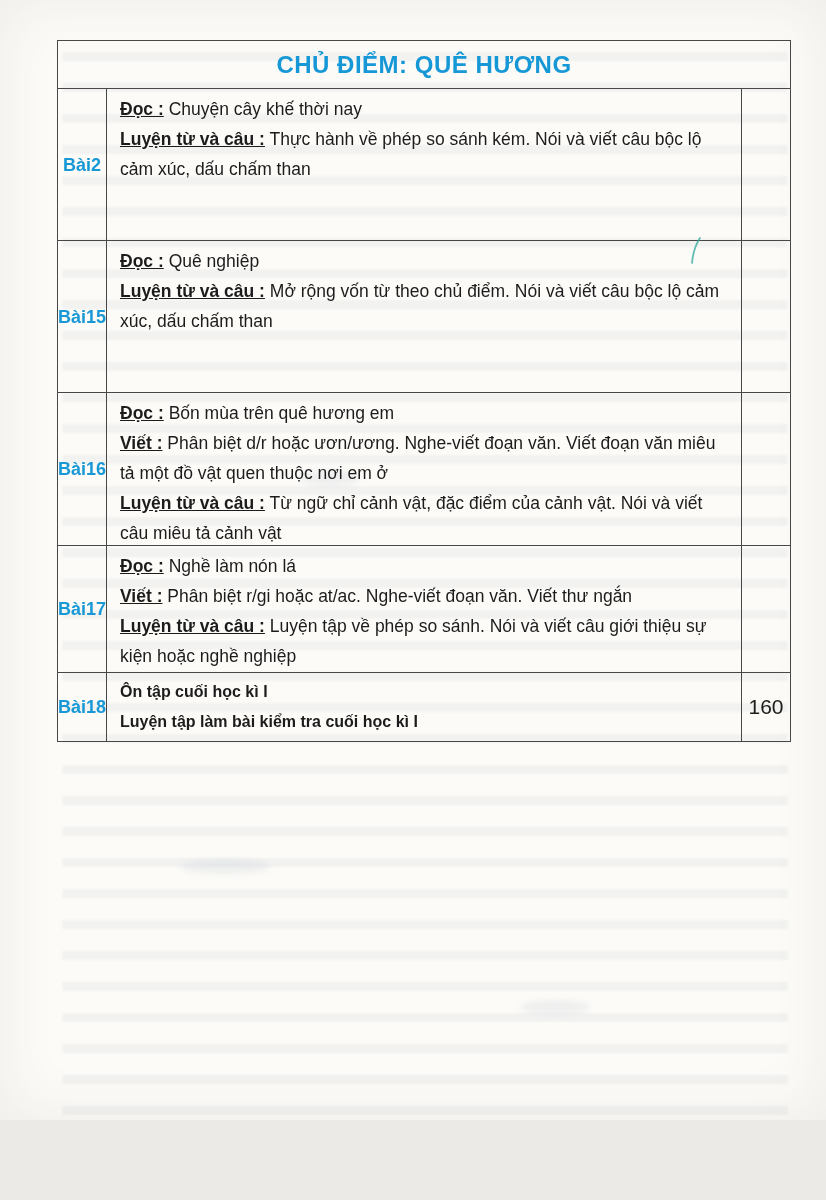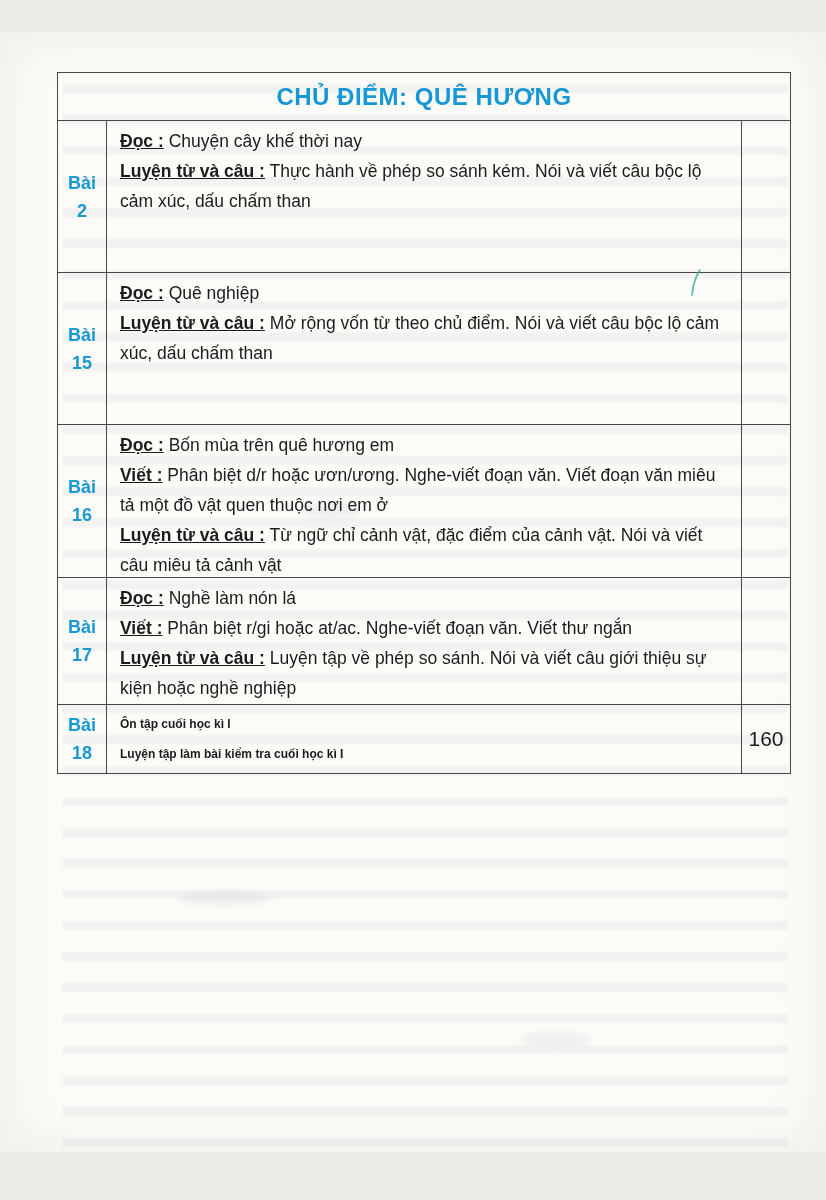--- a/index.html
+++ b/index.html
@@ -8,21 +8,20 @@
     background:#eceae6;
     font-family:"Liberation Sans","DejaVu Sans",sans-serif;
   }
   .page{
     position:relative;
     width:826px;height:1120px;
     background:#fcfbf8;
     color:#1c1c1c;
     overflow:hidden;
     box-shadow:inset 0 0 60px rgba(60,60,70,0.08);
-    margin-top:32px;
   }
   
   .ghost-layer{
     position:absolute;left:62px;top:52px;width:726px;height:1075px;
     background:
       repeating-linear-gradient(to bottom,
         rgba(110,125,150,0.065) 0px, rgba(110,125,150,0.065) 9px,
         transparent 9px, transparent 31px);
     filter:blur(1.3px);
     pointer-events:none;
@@ -46,31 +45,31 @@
     display:flex;align-items:center;justify-content:center;
   }
   .header-row .title{
     font-size:24px;font-weight:bold;color:#1697d6;letter-spacing:0.5px;
   }
   .row{display:flex;box-sizing:border-box;}
   .cell{box-sizing:border-box;}
   .lesson-cell{
     width:49px;flex:0 0 49px;
     border-right:1.4px solid #474747;
-    display:flex;flex-direction:column;align-items:center;justify-content:center;
+    display:flex;flex-direction:row;align-items:center;justify-content:center;
     color:#1899d6;font-weight:bold;font-size:18px;line-height:28px;
   }
   .content-cell{
     flex:1 1 auto;
     padding:5px 12px 0 13px;
     font-size:17.5px;line-height:30px;
   }
   .content-cell p{margin:0;}
   .content-cell .lbl{font-weight:bold;text-decoration:underline;}
-  .bold-item{font-weight:bold;font-size:12px;}
+  .bold-item{font-weight:bold;font-size:16px;}
   .page-cell{
     width:49px;flex:0 0 49px;
     border-left:1.4px solid #474747;
     display:flex;align-items:center;justify-content:center;
     font-size:21px;
   }
   .pen-mark{position:absolute;left:686px;top:236px;pointer-events:none;}
   .footer-pagenum{
     position:absolute;left:62px;top:1139px;
     font-weight:bold;font-size:17px;color:#222;

